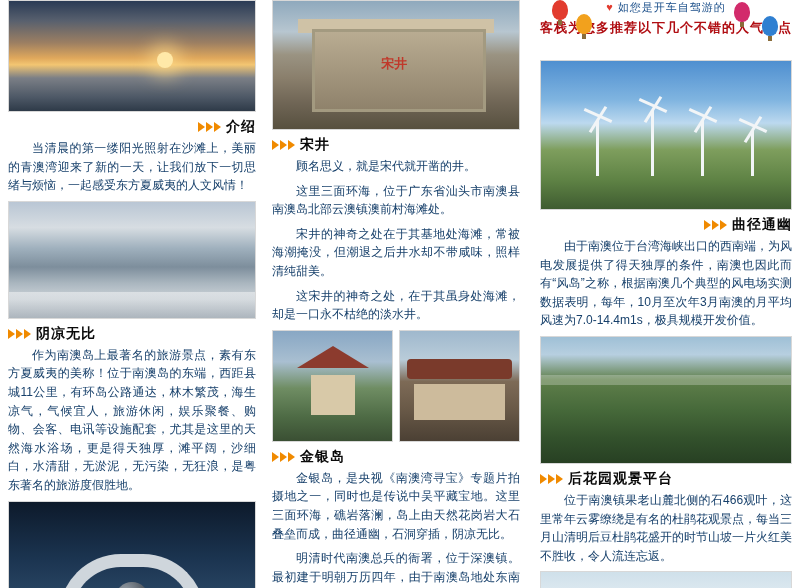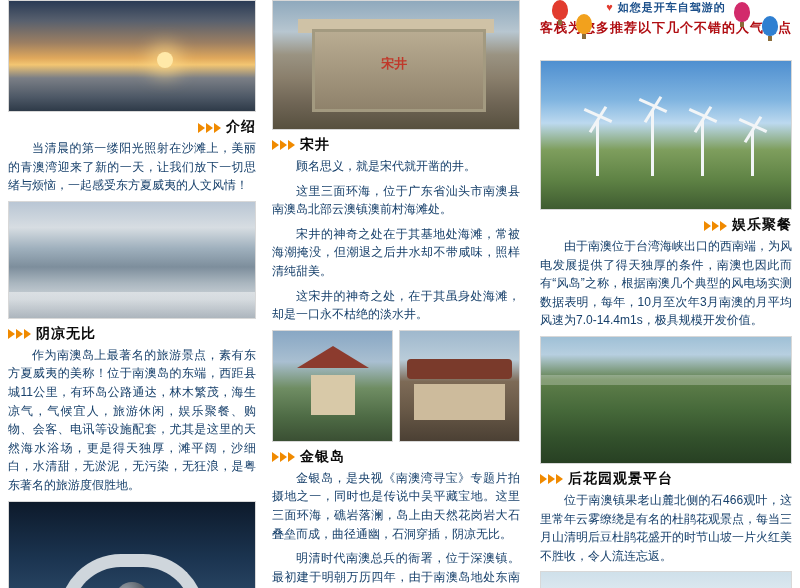--- a/index.html
+++ b/index.html
@@ -61,30 +61,30 @@
 
   .p-hill{height:150px;background:
      linear-gradient(to bottom,#cfe0ea 0%,#dfeaf1 16%,#6f944f 30%,#58803f 48%,#7da055 66%,#94b066 84%,#6d8f4c 100%);}
   .p-hill .mound{position:absolute;left:50%;top:16%;transform:translateX(-50%);width:64%;height:60%;border-radius:50% 50% 40% 40%;background:linear-gradient(to bottom,#6d9048,#4d7038);}
 
   
   .head{display:flex;align-items:center;margin:6px 0 3px 0;}
   .chev{display:inline-block;margin-right:4px;line-height:1;}
   .chev i{display:inline-block;width:0;height:0;border-top:5px solid transparent;border-bottom:5px solid transparent;border-left:7px solid #f08a00;margin-right:1px;}
   .head .txt{font-size:14px;font-weight:bold;color:#0a0a0a;letter-spacing:1px;}
-  .head.right{justify-content:flex-end;align-items:flex-end;}
+  .head.right{justify-content:flex-end;}
 
   p.body{
     font-size:12px;line-height:1.55;color:#17406b;margin:2px 0 6px 0;
     text-align:justify;text-indent:2em;
   }
 
   
   .promo{position:relative;height:56px;margin-bottom:4px;}
-  .promo .l1{font-size:11px;color:#1b4f8a;font-weight:bold;text-align:center;letter-spacing:1px;}
+  .promo .l1{font-size:11px;color:#1b4f8a;font-weight:normal;text-align:center;letter-spacing:1px;}
   .promo .l2{font-size:13px;color:#b00d12;font-weight:bold;text-align:center;letter-spacing:1px;margin-top:4px;}
   .balloon{position:absolute;width:16px;height:20px;border-radius:50% 50% 45% 45%;}
   .balloon:after{content:"";position:absolute;left:6px;bottom:-5px;width:4px;height:5px;background:#8a6d3b;}
   .b1{left:12px;top:0;background:#e23b2e;}
   .b2{left:36px;top:14px;background:#f2a11d;}
   .b3{right:42px;top:2px;background:#d22b6b;}
   .b4{right:14px;top:16px;background:#2f7fd1;}
   .promo .heart{display:inline-block;color:#e23b2e;font-size:11px;}
 </style>
 </head>
@@ -172,21 +172,21 @@
 
     <div class="photo p-wind">
       <div class="t" style="left:22%;"></div>
       <div class="t" style="left:44%;height:66px;"></div>
       <div class="t" style="left:64%;"></div>
       <div class="t" style="left:84%;height:46px;"></div>
     </div>
 
     <div class="head right">
       <span class="chev"><i></i><i></i><i></i></span>
-      <span class="txt">娱乐聚餐</span>
+      <span class="txt">曲径通幽</span>
     </div>
     <p class="body">由于南澳位于台湾海峡出口的西南端，为风电发展提供了得天独厚的条件，南澳也因此而有“风岛”之称，根据南澳几个典型的风电场实测数据表明，每年，10月至次年3月南澳的月平均风速为7.0-14.4m1s，极具规模开发价值。</p>
 
     <div class="photo p-forest"></div>
 
     <div class="head">
       <span class="chev"><i></i><i></i><i></i></span>
       <span class="txt">后花园观景平台</span>
     </div>
     <p class="body">位于南澳镇果老山麓北侧的石466观叶，这里常年云雾缭绕是有名的杜鹃花观景点，每当三月山清明后豆杜鹃花盛开的时节山坡一片火红美不胜收，令人流连忘返。</p>

